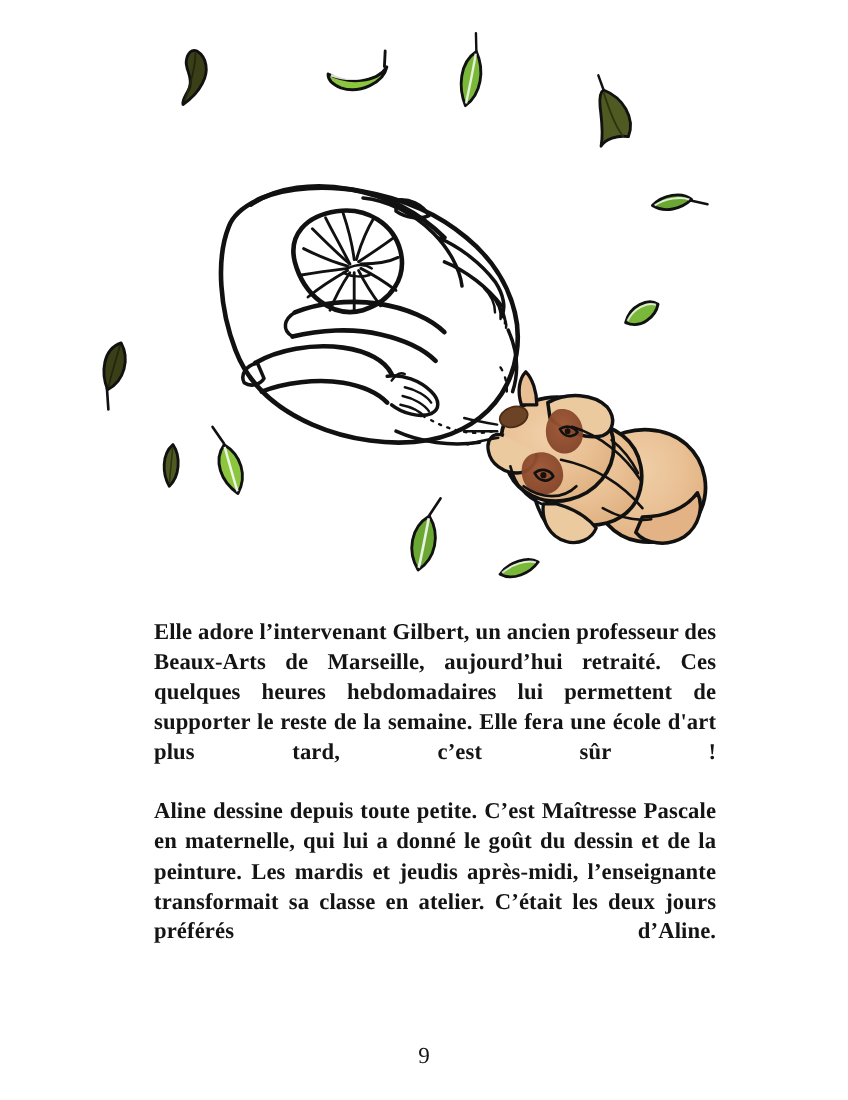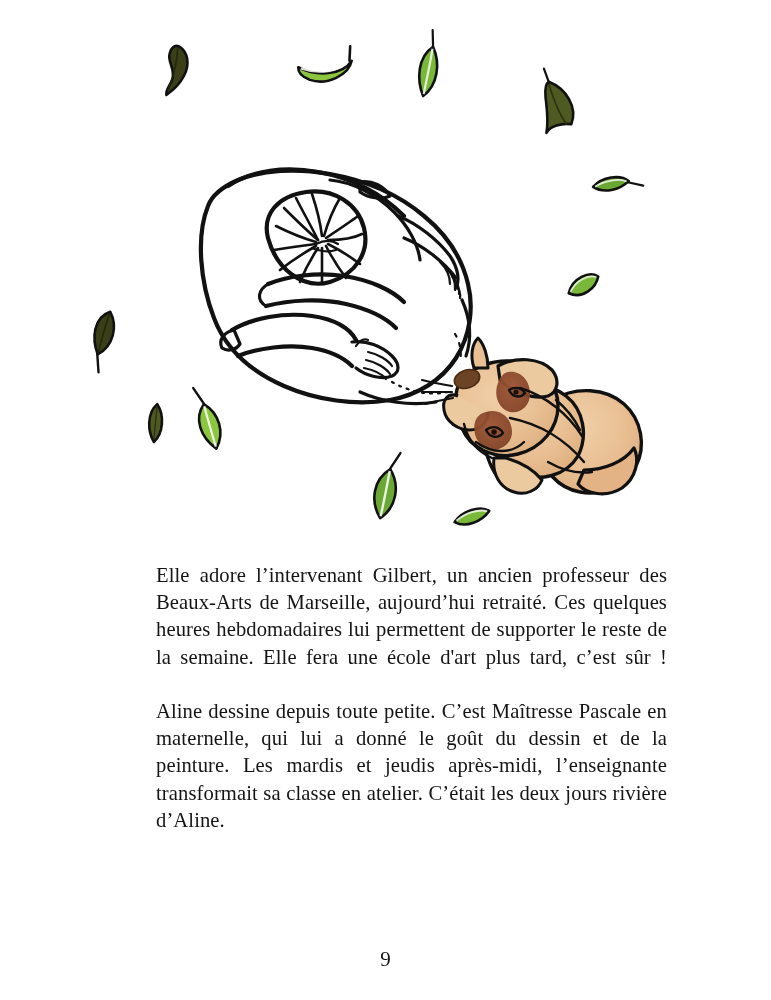--- a/index.html
+++ b/index.html
@@ -33,23 +33,24 @@
   }
   #illustration svg {
     display: block;
     width: 771px;
     height: 560px;
   }
 
   
   #text-body {
     position: absolute;
-    left: 156px;
+    left: 140px;
     top: 562px;
     width: 511px;
+    font-weight: bold;
   }
   .para {
     margin: 0;
     text-align: justify;
     text-justify: inter-word;
     font-size: 20.6px;
     line-height: 27.2px;
     letter-spacing: 0.1px;
     color: #141414;
     -webkit-hyphens: none;
@@ -349,18 +350,18 @@
         <g transform="translate(472,517) rotate(-10)">
           <path d="M -18 2 C -8 -8 10 -10 18 -3 C 9 6 -8 10 -18 2 Z" fill="#7ab83a" class="lf-out"></path>
           <path d="M -16 1 C -6 -5 8 -7 16 -3" fill="none" stroke="#ffffff" stroke-width="1.8" opacity="0.8"></path>
         </g>
       </g>
     </svg>
   </div>
 
   <div id="text-body">
     <p class="para">Elle adore l’intervenant Gilbert,  un ancien professeur des Beaux-Arts de Marseille, aujourd’hui retraité. Ces quelques heures hebdomadaires lui permettent de supporter le reste de la semaine. Elle fera une école d'art plus tard, c’est sûr !</p>
-    <p class="para">Aline dessine depuis toute petite. C’est Maîtresse Pascale en maternelle, qui lui a donné le goût du dessin et de la peinture. Les mardis et jeudis après-midi, l’enseignante transformait sa classe en atelier. C’était les deux jours rivière d’Aline.</p>
+    <p class="para">Aline dessine depuis toute petite. C’est Maîtresse Pascale en maternelle, qui lui a donné le goût du dessin et de la peinture. Les mardis et jeudis après-midi, l’enseignante transformait sa classe en atelier. C’était les deux jours préférés d’Aline.</p>
   </div>
 
   <div id="page-number">9</div>
 
 </div>
 
 </body></html>

